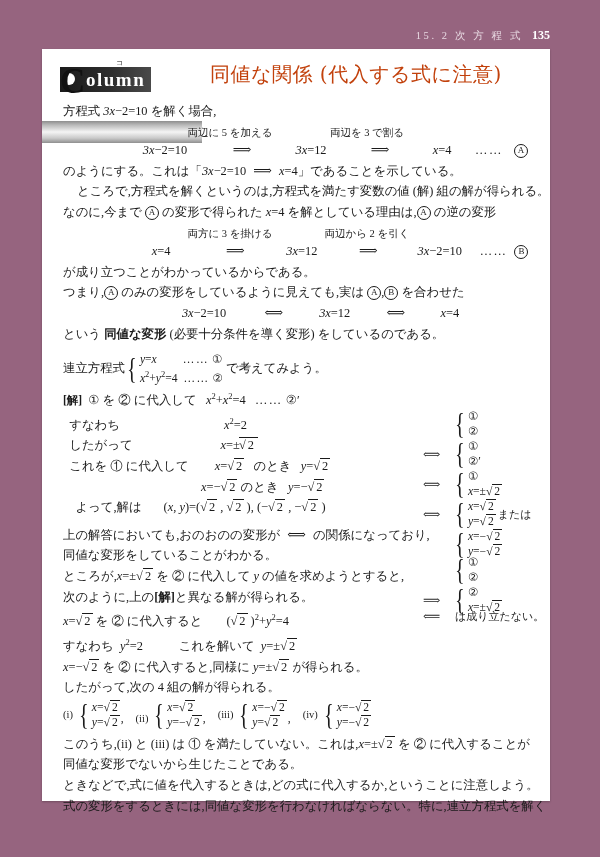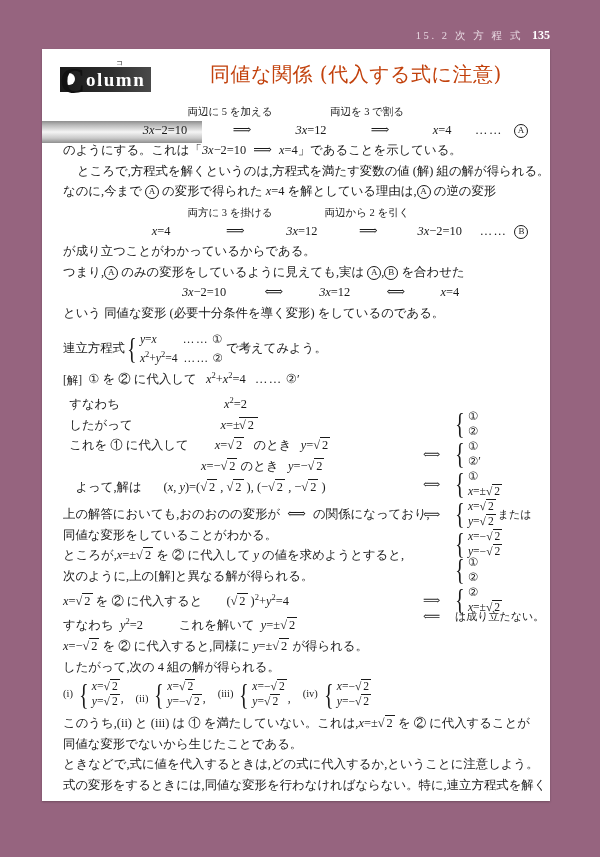--- a/index.html
+++ b/index.html
@@ -65,21 +65,21 @@
     font-size:20px;color:#c2410c;letter-spacing:.5px;
     font-family:"DejaVu Serif",serif;
   }
   
   .body{
     position:absolute;left:21px;top:52px;width:470px;
     font-size:12.4px;color:#1a1a1a;line-height:20.6px;
   }
   .ln{white-space:nowrap;}
   .ind{padding-left:14px;}
-  .bold{font-weight:normal;margin-top:20px;}
+  .bold{font-weight:bold;margin-top:20px;}
   i.v{font-family:"Liberation Serif",serif;font-style:italic;}
   .sq{display:inline-block;}
   .sq .rad{
     border-top:1px solid #1a1a1a;padding:0 2px 0 0;margin-left:-1px;
   }
   .sup{font-size:8.5px;vertical-align:super;}
   .dots{letter-spacing:1.5px;}
   .cir{
     display:inline-block;border:1px solid #1a1a1a;border-radius:50%;
     width:12px;height:12px;line-height:11px;text-align:center;
@@ -121,20 +121,23 @@
     <div class="ruby">コラム</div>
     <div class="logo-box">
       <span class="logo-C">C</span>
       <span class="logo-text">olumn</span>
     </div>
   </div>
   <div class="col-title">同値な関係 (代入する式に注意)</div>
 
   <div class="body">
 
+    <div class="ln">
+      方程式 <i class="v">3x</i>−2=10 を解く場合,
+    </div>
 
     <div class="eqrow small" style="margin-top:1px;">
       <span style="width:96px;"></span>
       <span style="width:112px;">両辺に 5 を加える</span>
       <span style="width:26px;"></span>
       <span style="width:110px;">両辺を 3 で割る</span>
       <span style="width:96px;"></span>
     </div>
     <div class="eqrow" style="margin-top:-3px;">
       <span style="width:60px;"></span>

